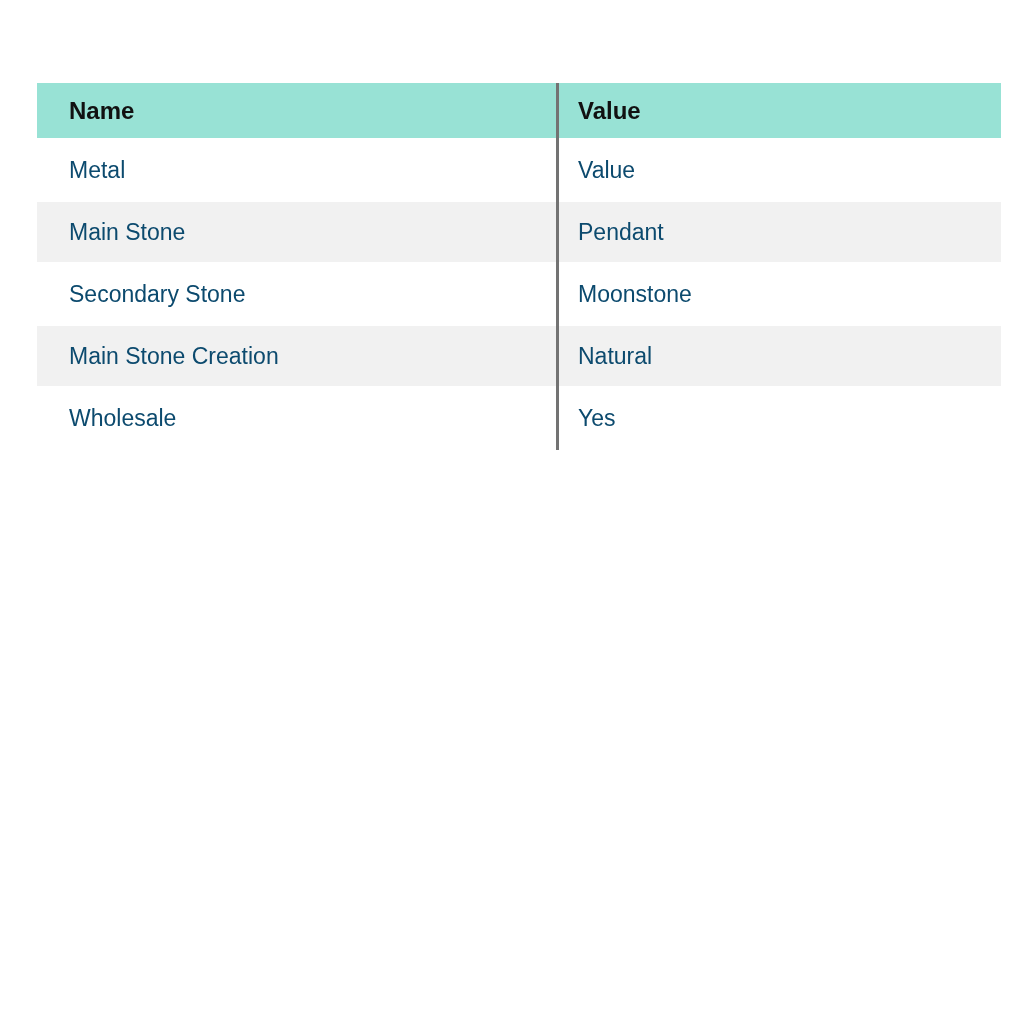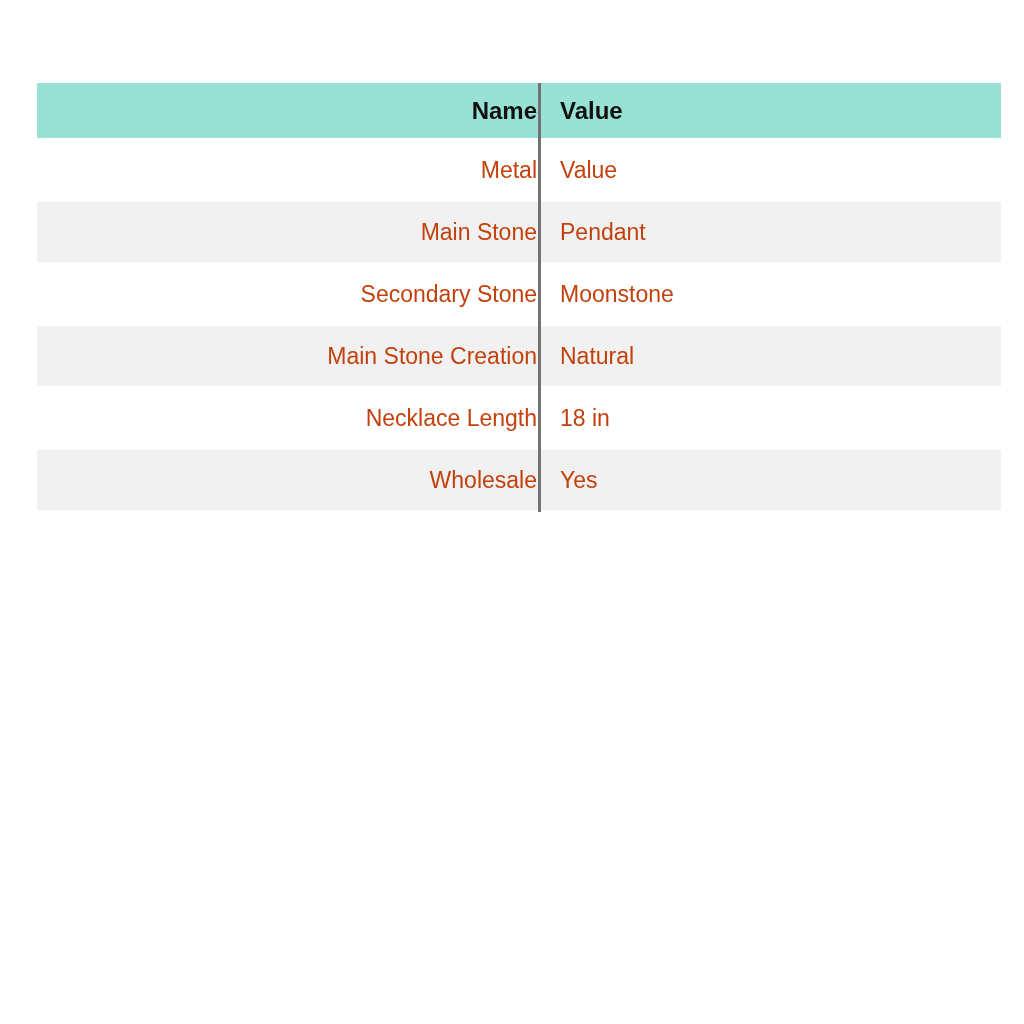--- a/index.html
+++ b/index.html
@@ -19,21 +19,21 @@
   table.spec-table {
     border-collapse: collapse;
     table-layout: fixed;
     width: 100%;
   }
   table.spec-table th,
   table.spec-table td {
     margin: 0;
     text-align: left;
     vertical-align: middle;
-    color: #c2410c;
+    color: #0c4a6e;
     white-space: nowrap;
     overflow: hidden;
   }
   
   table.spec-table thead th {
     background: #98e2d5;
     height: 53px;
     font-size: 24px;
     font-weight: bold;
     color: #111111;
@@ -45,22 +45,21 @@
     font-weight: normal;
     background: #ffffff;
   }
   table.spec-table tbody tr:nth-child(even) td {
     background: #f1f1f1;
   }
   
   table.spec-table th.col-name,
   table.spec-table td.col-name {
     width: 486px;
-    padding-left: 14px;
-    text-align: right;
+    padding-left: 32px;
   }
   table.spec-table th.col-value,
   table.spec-table td.col-value {
     border-left: 3px solid #737373;
     padding-left: 19px;
   }
   
   table.spec-table thead th {
     border-bottom: 2px solid #ffffff;
   }
@@ -90,22 +89,18 @@
       </tr>
       <tr>
         <td class="col-name">Secondary Stone</td>
         <td class="col-value">Moonstone</td>
       </tr>
       <tr>
         <td class="col-name">Main Stone Creation</td>
         <td class="col-value">Natural</td>
       </tr>
       <tr>
-        <td class="col-name">Necklace Length</td>
-        <td class="col-value">18 in</td>
-      </tr>
-      <tr>
         <td class="col-name">Wholesale</td>
         <td class="col-value">Yes</td>
       </tr>
     </tbody>
   </table>
 </div>
 
 </body></html>

